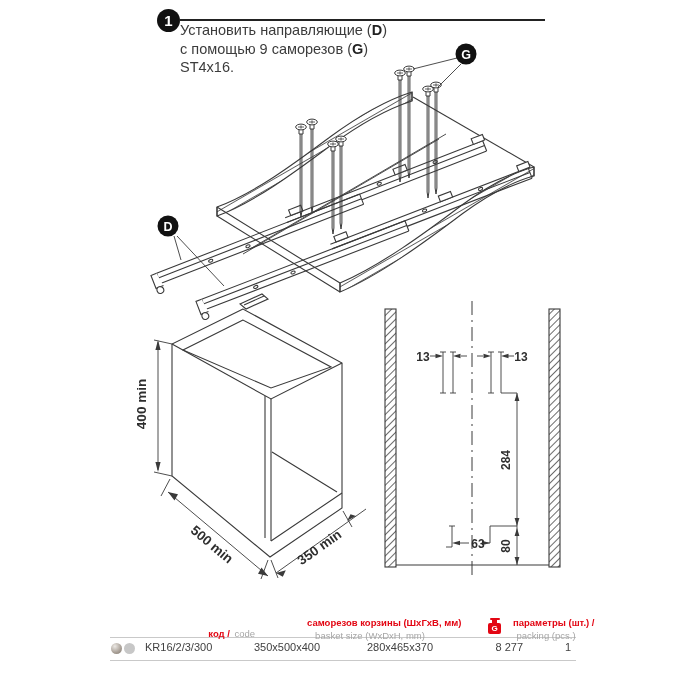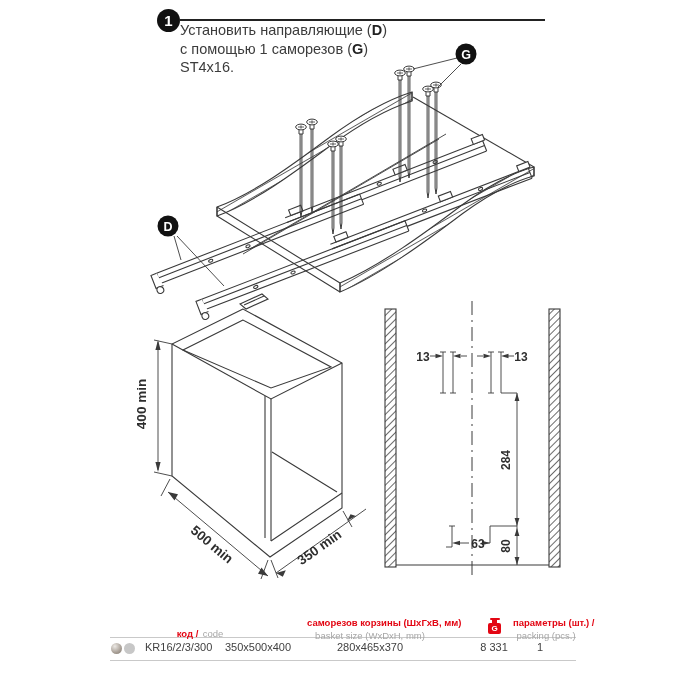--- a/index.html
+++ b/index.html
@@ -13,21 +13,21 @@
   #step-text{position:absolute;left:180px;top:21px;width:260px;font-size:14.5px;line-height:18.5px;color:#3c3c3c;}
   #step-text b{font-weight:bold;color:#222;}
   
   #draw{position:absolute;left:0;top:0;width:700px;height:610px;}
   
   #spec{position:absolute;left:0;top:608px;width:700px;height:70px;font-family:"Liberation Sans",sans-serif;}
   .rule{position:absolute;left:110px;width:466px;height:1px;background:#c9c9c9;}
   .h-red{color:#e30613;font-weight:bold;font-size:9.5px;white-space:nowrap;}
   .h-gray{color:#a6a6a6;font-size:9.5px;white-space:nowrap;}
   .hcell{position:absolute;text-align:center;line-height:11px;}
-  .rcell{position:absolute;top:33px;font-size:11px;color:#414141;text-align:center;white-space:nowrap;}
+  .rcell{position:absolute;top:33px;font-size:11px;color:#414141;text-align:right;white-space:nowrap;}
   .swatch{position:absolute;border-radius:50%;width:11px;height:11px;}
   .sw1{background:radial-gradient(circle at 35% 30%, #ece9e5, #a89f96 60%, #7e766d);}
   .sw2{background:#c7c7c7;}
   
   #gicon{position:absolute;left:488px;top:10px;width:13px;height:16px;}
   #gicon .bar{position:absolute;left:1.5px;top:0;width:10px;height:2px;background:#e30613;border-radius:1px;}
   #gicon .stem{position:absolute;left:4px;top:1px;width:5px;height:4px;background:#e30613;}
   #gicon .body{position:absolute;left:0;top:4.5px;width:13px;height:11px;background:#e30613;border-radius:2px;
       color:#fff;font-size:8px;font-weight:bold;text-align:center;line-height:11.5px;}
 </style>
@@ -35,21 +35,21 @@
 <body>
 
 <div id="page">
 
   <div id="step-head">
     <div class="step-circle">1</div>
     <div class="step-line"></div>
   </div>
   <div id="step-text">
     <span><span>Установить направляющие (</span><b>D</b><span>)</span></span><br>
-    <span><span>с помощью 1 саморезов (</span><b>G</b><span>)</span></span><br>
+    <span><span>с помощью 9 саморезов (</span><b>G</b><span>)</span></span><br>
     <span>ST4x16.</span>
   </div>
 
   <svg id="draw" viewBox="0 0 700 610">
     <defs>
       <pattern id="hb" width="5.5" height="5.5" patternUnits="userSpaceOnUse" patternTransform="rotate(60)">
         <rect width="5.5" height="5.5" fill="#ffffff"></rect>
         <line x1="0" y1="0" x2="0" y2="5.5" stroke="#3a3a3a" stroke-width="1.5"></line>
       </pattern>
       <pattern id="hw" width="5" height="5" patternUnits="userSpaceOnUse" patternTransform="rotate(45)">
@@ -218,21 +218,21 @@
         <polygon points="517,565 514.6,557 519.4,557" fill="#3a3a3a" stroke="none"></polygon>
         <text transform="translate(510,546) rotate(-90)" text-anchor="middle" font-size="12" font-weight="bold" fill="#2e2e2e" stroke="none">80</text>
       </g>
     </g>
   </svg>
 
   <div id="spec">
     <div class="rule" style="top:29px"></div>
     <div class="rule" style="top:52px"></div>
 
-    <div class="hcell" style="left:145px;top:18px;width:110px;text-align:center;">
+    <div class="hcell" style="left:145px;top:18px;width:110px;text-align:right;">
       <span class="h-red">код /</span> <span class="h-gray">code</span>
     </div>
     <div class="hcell" style="left:307px;top:7px;width:126px;">
       <span class="h-red">саморезов корзины (ШхГхВ, мм)</span><br>
       <span class="h-gray">basket size (WxDxH, mm)</span>
     </div>
     <div id="gicon">
       <div class="bar"></div>
       <div class="stem"></div>
       <div class="body">G</div>
@@ -240,17 +240,17 @@
     <div class="hcell" style="left:513px;top:7px;width:66px;">
       <span class="h-red">параметры (шт.) /</span><br>
       <span class="h-gray">packing (pcs.)</span>
     </div>
 
     <div class="swatch sw1" style="left:111px;top:35px;"></div>
     <div class="swatch sw2" style="left:124px;top:35px;"></div>
     <div class="rcell" style="left:145px;width:130px;text-align:left;">KR16/2/3/300</div>
     <div class="rcell" style="left:196px;width:124px;">350x500x400</div>
     <div class="rcell" style="left:307px;width:126px;">280x465x370</div>
-    <div class="rcell" style="left:465px;width:58px;">8 331</div>
+    <div class="rcell" style="left:465px;width:58px;">8 277</div>
     <div class="rcell" style="left:509px;width:62px;">1</div>
   </div>
 
 </div>
 
 </body></html>

